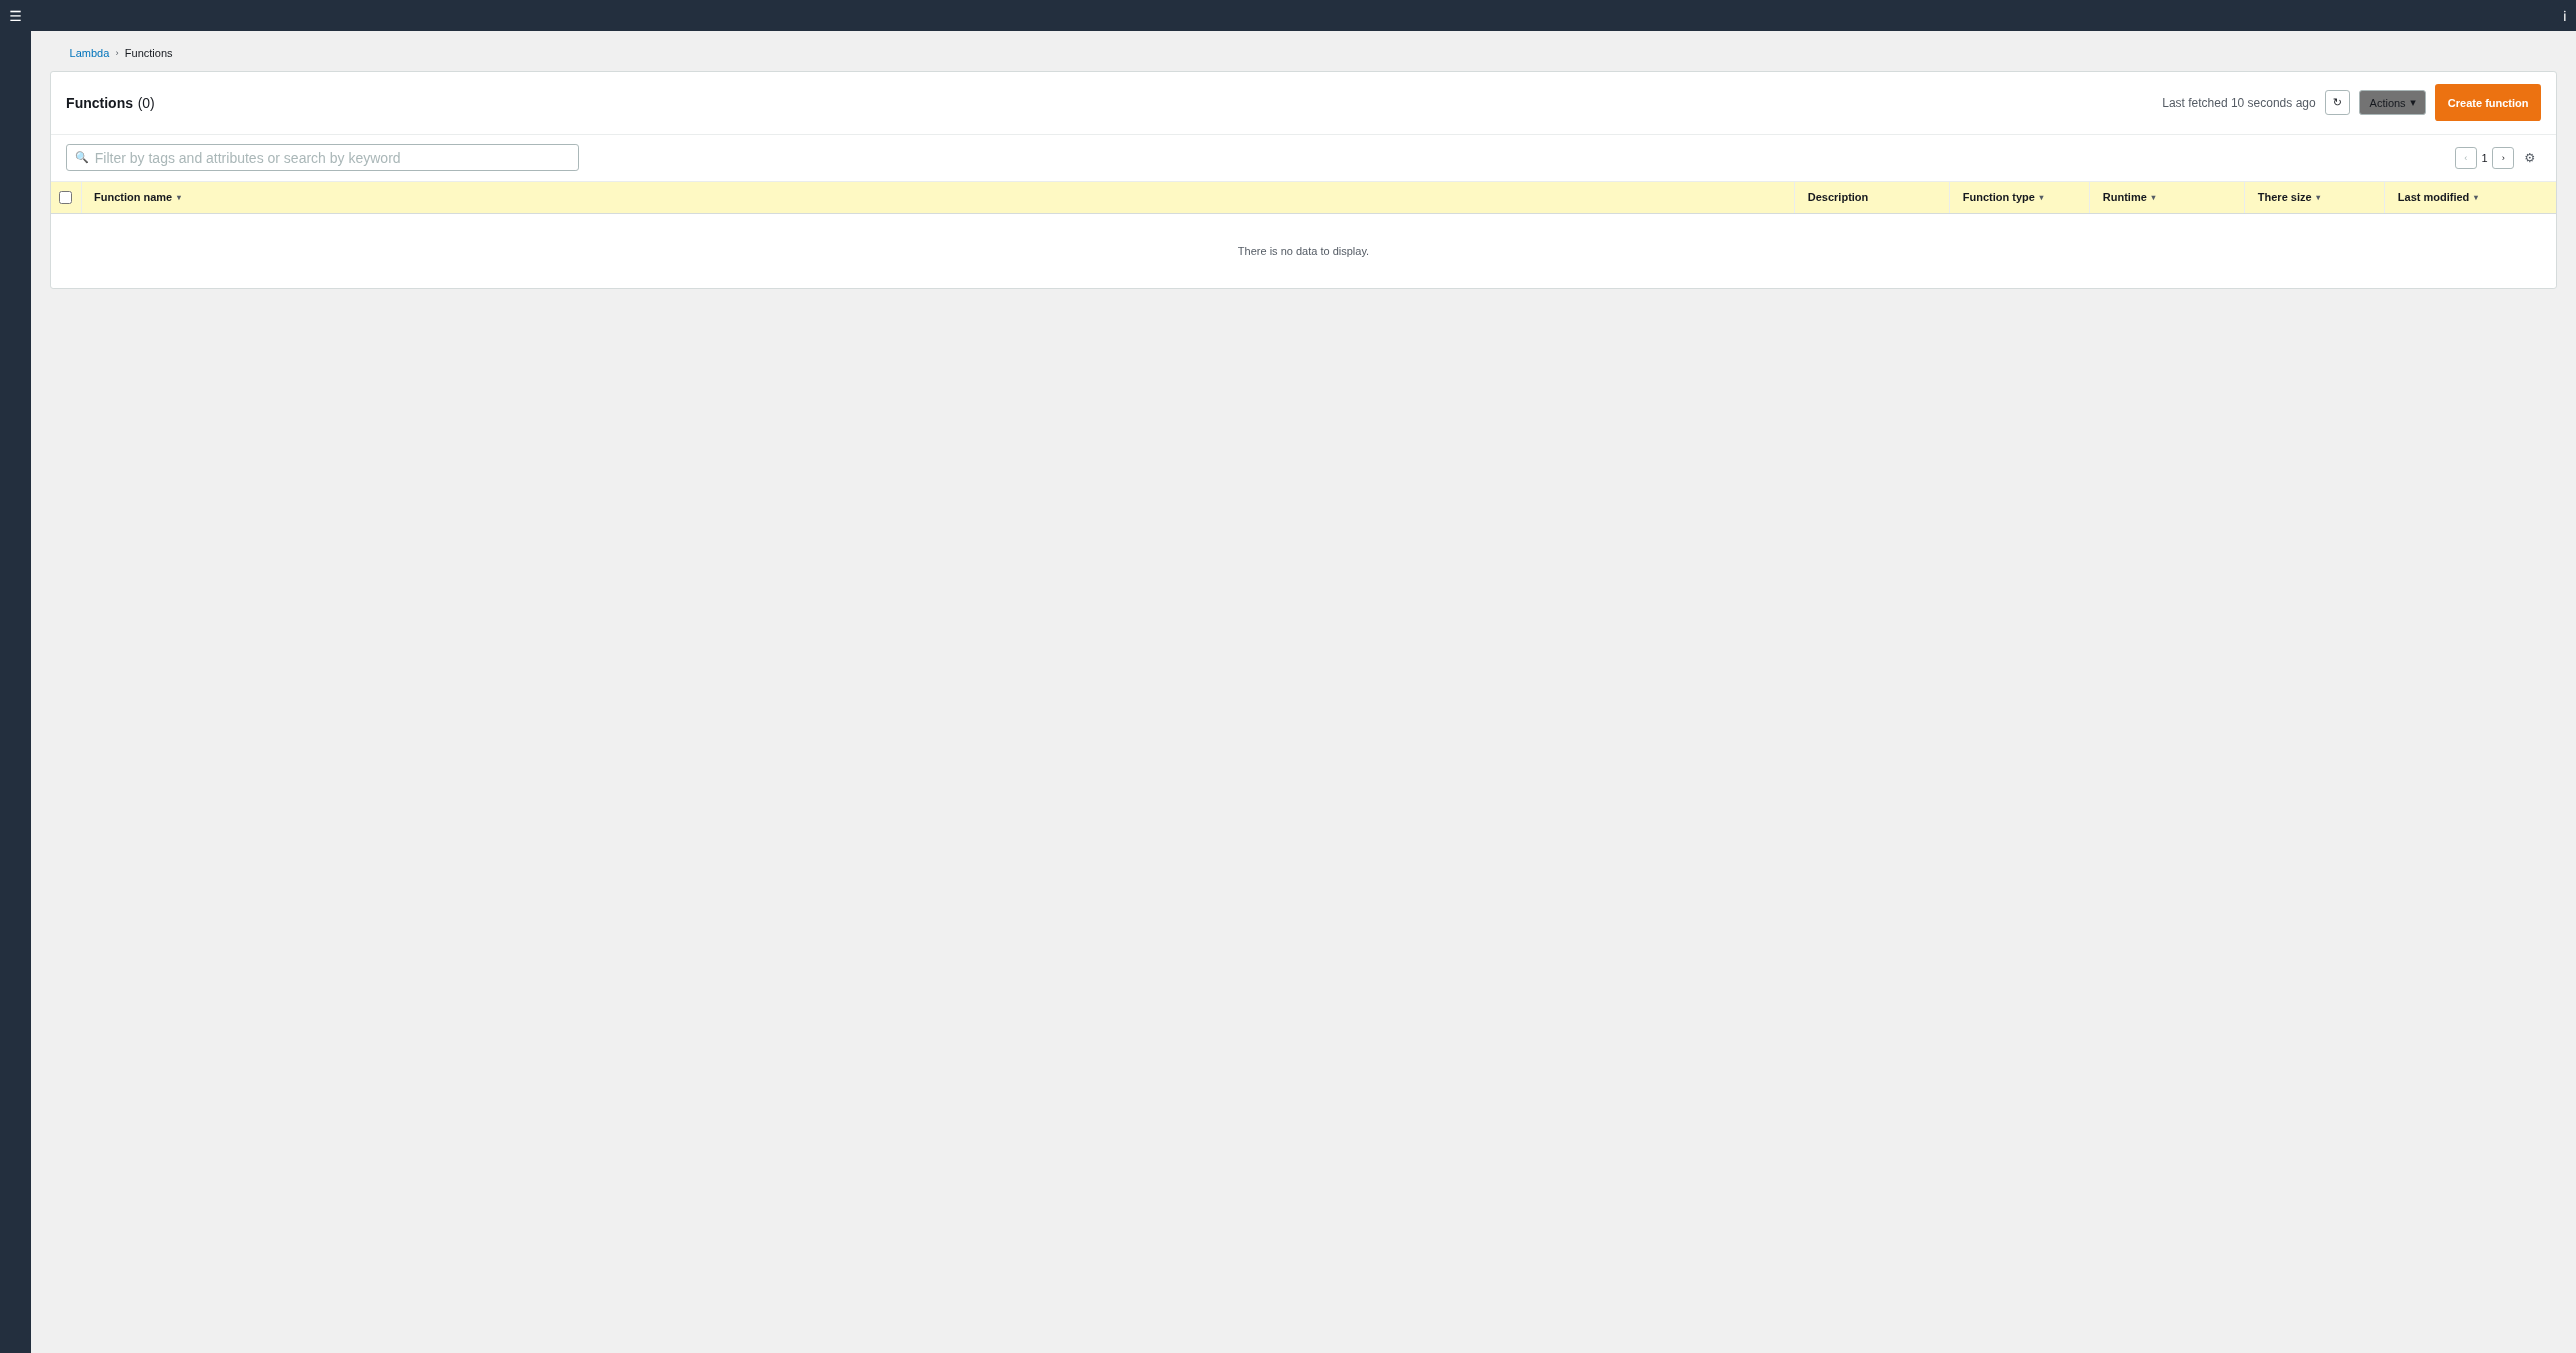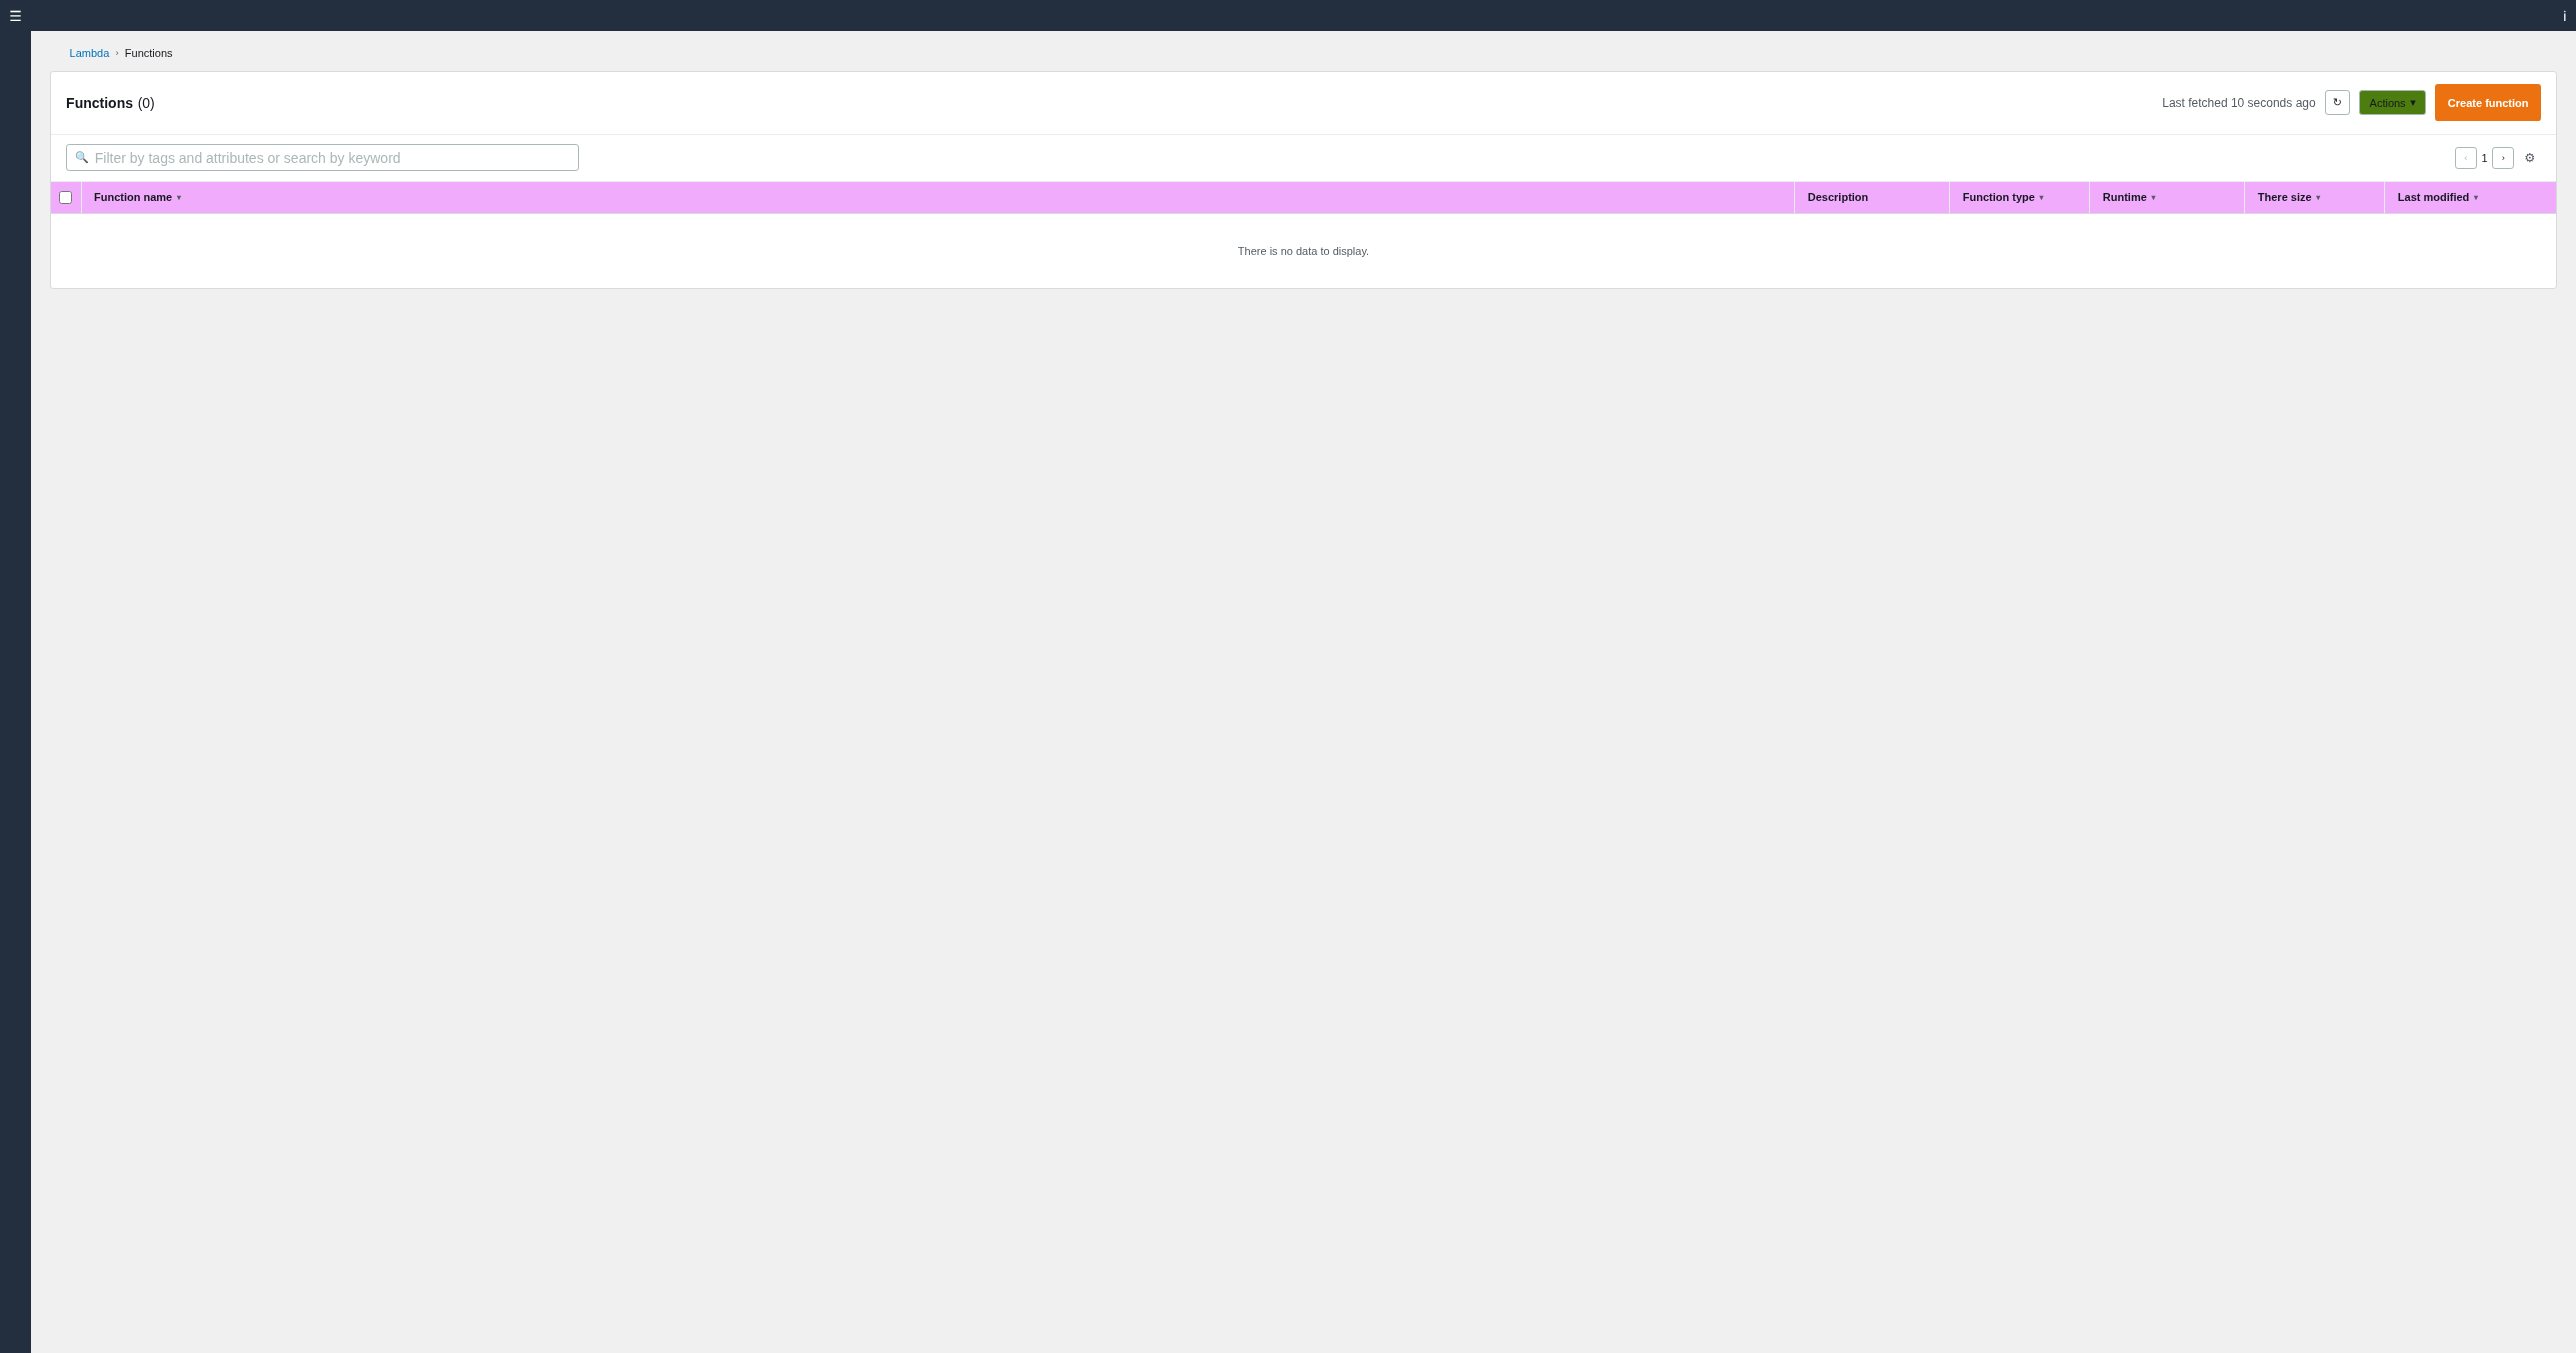--- a/index.html
+++ b/index.html
@@ -108,21 +108,21 @@
       display: flex;
       align-items: center;
       justify-content: center;
       color: #16191f;
       font-size: 11px;
     }
     .actions-btn {
       height: 25px;
       padding: 0 9.3px;
       border: 0.8px solid #aab7b8;
-      background: #4d7c0f;
+      background: #737373;
       border-radius: 3.1px;
       cursor: pointer;
       display: flex;
       align-items: center;
       gap: 4.7px;
       font-size: 11px;
       color: #16191f;
     }
     .create-btn {
       height: 37px;
@@ -184,21 +184,21 @@
       cursor: pointer;
       display: flex;
       align-items: center;
       justify-content: center;
       font-size: 12.4px;
       color: #545b64;
     }
     .table-header {
       display: grid;
       grid-template-columns: 31px 1fr 155px 140px 155px 140px 171px;
-      background: #f0abfc;
+      background: #fef9c3;
       border-bottom: 1.6px solid #d5dbdb;
       padding: 0;
     }
     .th {
       padding: 9.3px 12.4px;
       font-size: 11px;
       font-weight: 700;
       color: #16191f;
       display: flex;
       align-items: center;

